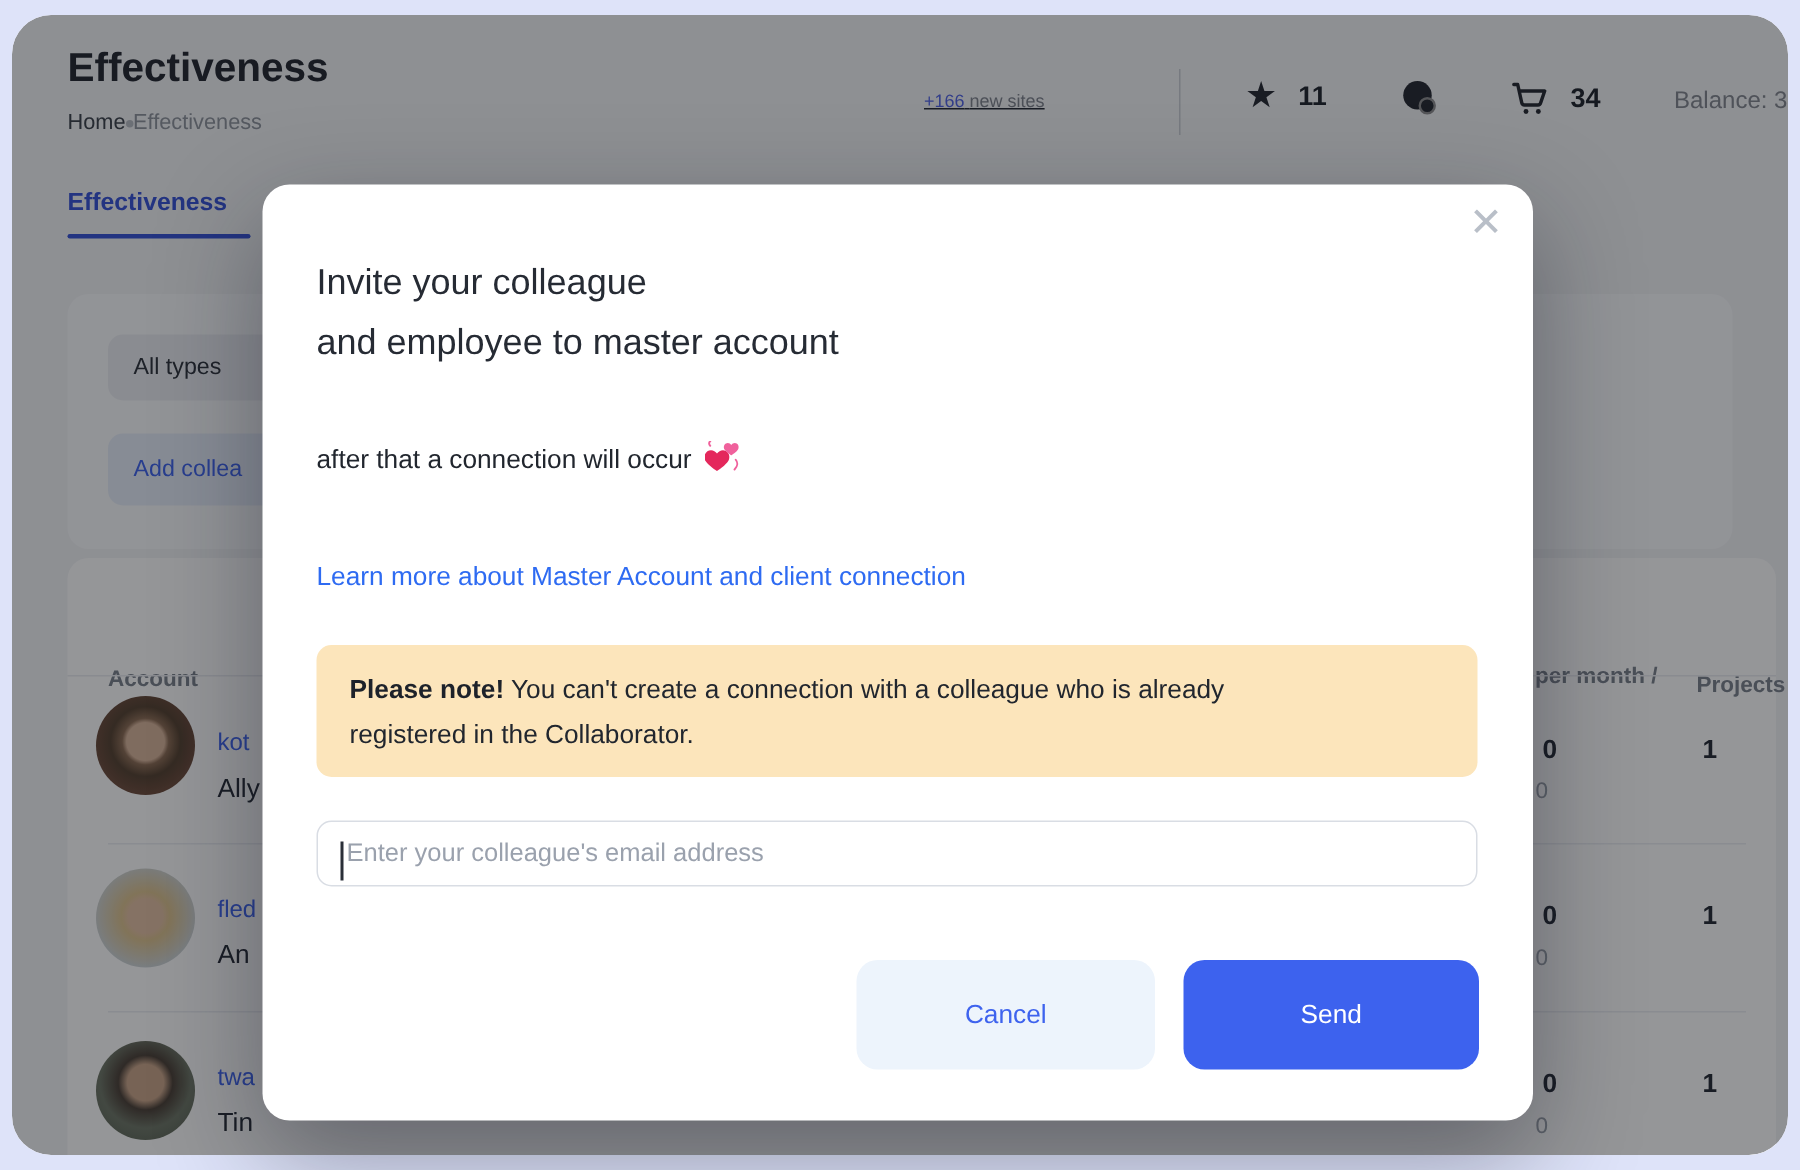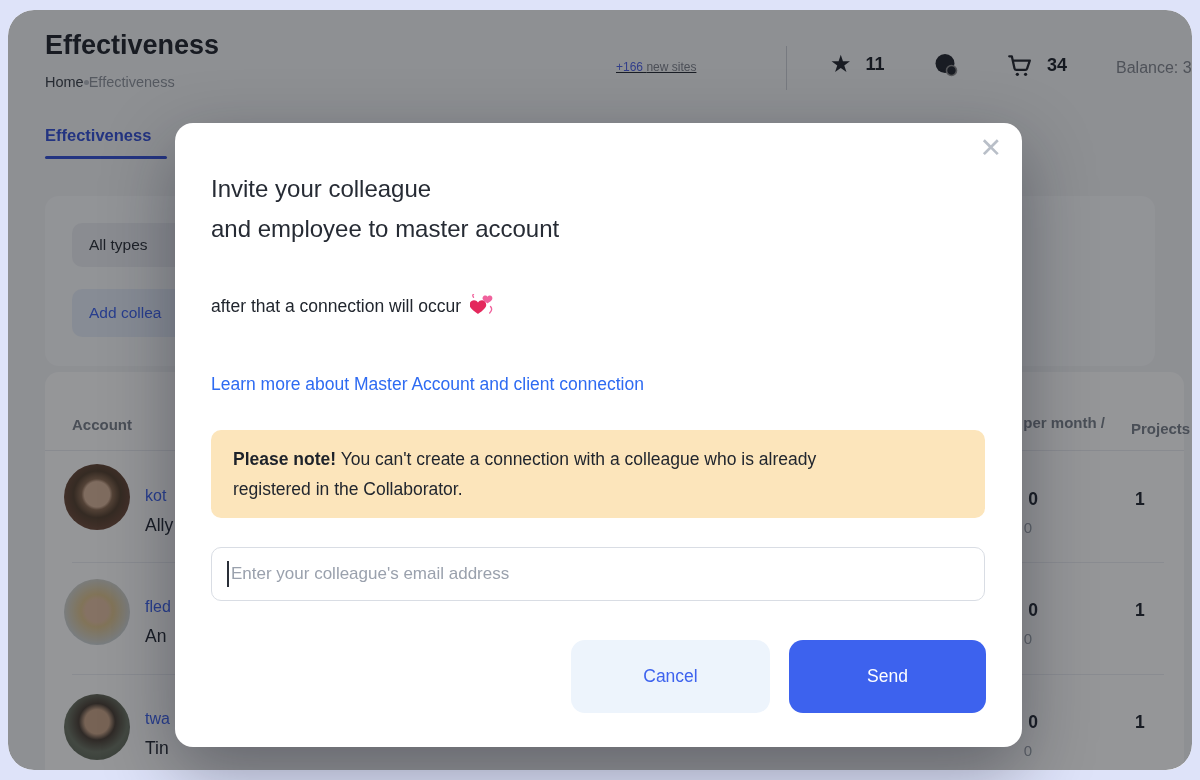--- a/index.html
+++ b/index.html
@@ -37,21 +37,21 @@
   .tab-underline { position:absolute; left:37px; top:146px; width:122px; height:3px; border-radius:2px; background:#3450d6; }
 
   .filter-card { position:absolute; left:37px; top:186px; width:1110px; height:170px; background:#fafbfd; border-radius:14px; }
   .chip-select { position:absolute; left:27px; top:27px; width:140px; height:44px; background:#eceef3; border-radius:10px;
     display:flex; align-items:center; padding:0 14px 0 17px; font-size:15.5px; color:#2b3039; gap:10px; }
   .chip-select .chev { color:#555b64; font-size:12px; margin-left:auto; }
   .chip-add { position:absolute; left:27px; top:93px; width:140px; height:48px; background:#e7eef9; border-radius:10px;
     display:flex; align-items:center; padding:0 17px; font-size:15.5px; color:#3d62ee; white-space:nowrap; overflow:hidden; }
 
   .table-card { position:absolute; left:37px; top:362px; width:1139px; height:398px; background:#ffffff; border-radius:14px 14px 0 0; }
-  .th { position:absolute; font-size:15px; font-weight:700; color:#7a818c; }
+  .th { position:absolute; font-size:15px; font-weight:700; color:#7a818c;margin-top:28px; }
   .th-account { left:27px; top:44px; }
   .th-permonth { left:860px; top:42px; width:200px; text-align:right; }
   .th-projects { left:1086px; top:48px; }
   .thead-line { position:absolute; left:0; right:0; top:78px; height:1px; background:#e9ebf0; }
   .row-line { position:absolute; left:27px; right:20px; height:1px; background:#eceef2; }
   .avatar { position:absolute; left:19px; width:66px; height:66px; border-radius:50%; overflow:hidden; }
   .av1 { background:radial-gradient(circle at 50% 46%, #d8b49a 0 26%, #8a6a52 32%, #54402f 48%, #6b4a3a 70%); }
   .av2 { background:radial-gradient(circle at 50% 48%, #e3bfa2 0 24%, #dcc28e 34%, #cdd3d6 72%); }
   .av3 { background:radial-gradient(circle at 50% 42%, #c9a488 0 24%, #4a3f36 36%, #6d7566 60%, #525b4c 100%); }
   .row-link { position:absolute; left:100px; font-size:16px; color:#3d62ee; }
@@ -69,21 +69,21 @@
     box-shadow:0 24px 70px rgba(18,22,38,0.38);
   }
   .modal-close { position:absolute; right:20px; top:12px; font-size:27px; color:#b9bfc8; cursor:pointer; line-height:1; font-weight:400; }
   .modal-title { position:absolute; left:36px; top:46px; font-size:24px; line-height:40px; color:#262b34; font-weight:400; }
   .modal-body { position:absolute; left:36px; top:168px; width:770px; font-size:17.5px; line-height:30px; color:#21262e; }
   .hearts { display:inline-block; vertical-align:-4px; margin-left:4px; }
   .modal-link { position:absolute; left:36px; top:251px; font-size:17.5px; color:#2e6bf2; cursor:pointer; }
   .note-box { position:absolute; left:36px; top:307px; width:774px; min-height:86px; background:#fce5bb; border-radius:10px;
     padding:14px 22px; font-size:17.5px; line-height:30px; color:#21262e; }
   .note-box b { color:#1d222a; }
-  .email-wrap { position:absolute; left:36px; top:424px; width:774px; height:54px; }
+  .email-wrap { position:absolute; left:36px; top:424px; width:774px; height:44px; }
   .email-input { width:100%; height:100%; border:1.5px solid #d9dde4; border-radius:10px; padding:0 16px 0 19px;
     font-family:inherit; font-size:17px; color:#333a44; background:#fff; outline:none; }
   .email-input::placeholder { color:#9aa1ad; }
   .caret { position:absolute; left:16px; top:14px; width:1.5px; height:26px; background:#2a2f38; }
   .btn { position:absolute; top:517px; height:73px; border:none; border-radius:14px; font-family:inherit; font-size:17.5px; cursor:pointer; }
   .btn-cancel { left:396px; width:199px; background:#edf4fc; color:#3e63ee; }
   .btn-send { left:614px; width:197px; background:#3d62ee; color:#ffffff; }
 </style>
 </head>
 <body>

